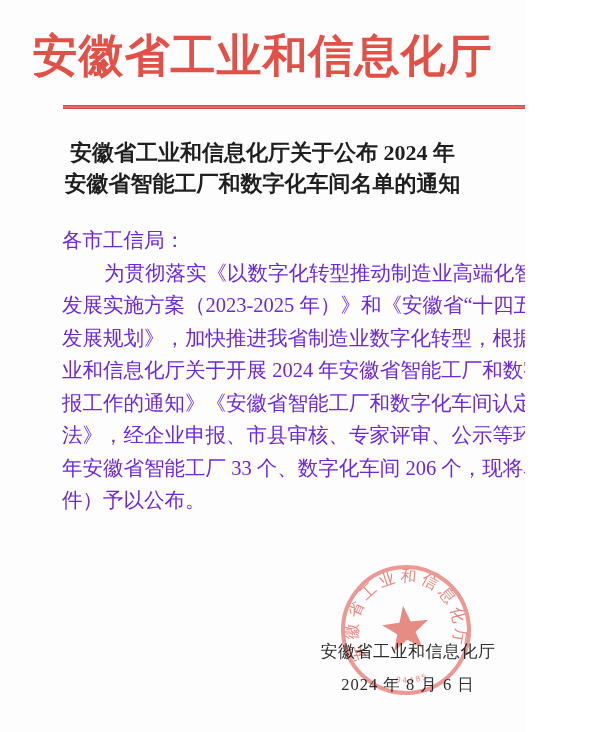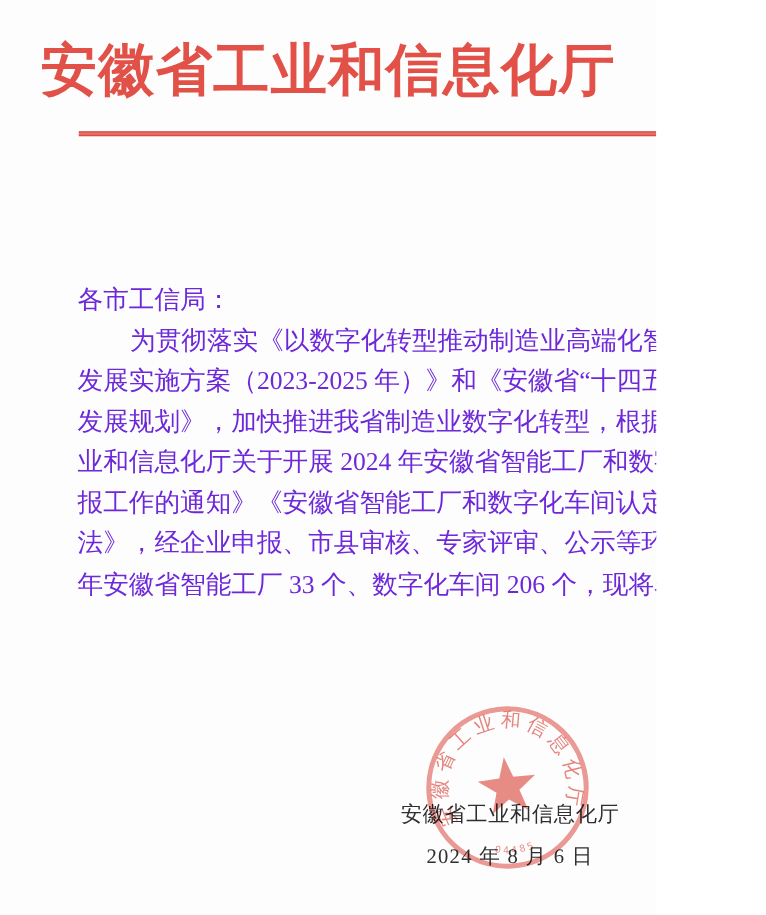--- a/index.html
+++ b/index.html
@@ -62,30 +62,35 @@
 </style>
 </head>
 <body>
 
 <div class="page">
 
   <div class="agency-head">安徽省工业和信息化厅</div>
 
   <div class="head-rule"></div>
 
+  <div class="doc-title">
+    <div>安徽省工业和信息化厅关于公布 2024 年</div>
+    <div>安徽省智能工厂和数字化车间名单的通知</div>
+  </div>
 
   <div class="body-block">
     <div class="line">各市工信局：</div>
     <div class="line indent">为贯彻落实《以数字化转型推动制造业高端化智能化绿色化</div>
     <div class="line">发展实施方案（2023-2025 年）》和《安徽省“十四五”智能制造</div>
     <div class="line">发展规划》，加快推进我省制造业数字化转型，根据《安徽省工</div>
     <div class="line">业和信息化厅关于开展 2024 年安徽省智能工厂和数字化车间申</div>
     <div class="line">报工作的通知》《安徽省智能工厂和数字化车间认定管理暂行办</div>
     <div class="line">法》，经企业申报、市县审核、专家评审、公示等环节，确定 2024</div>
     <div class="line">年安徽省智能工厂 33 个、数字化车间 206 个，现将名单（见附</div>
+    <div class="line">件）予以公布。</div>
   </div>
 
 
   <div class="sig-block">
     <div class="sig-agency">安徽省工业和信息化厅</div>
     <div class="sig-date">2024 年 8 月 6 日</div>
   </div>
 
   <svg class="seal" viewBox="0 0 132 132">
     <defs>

